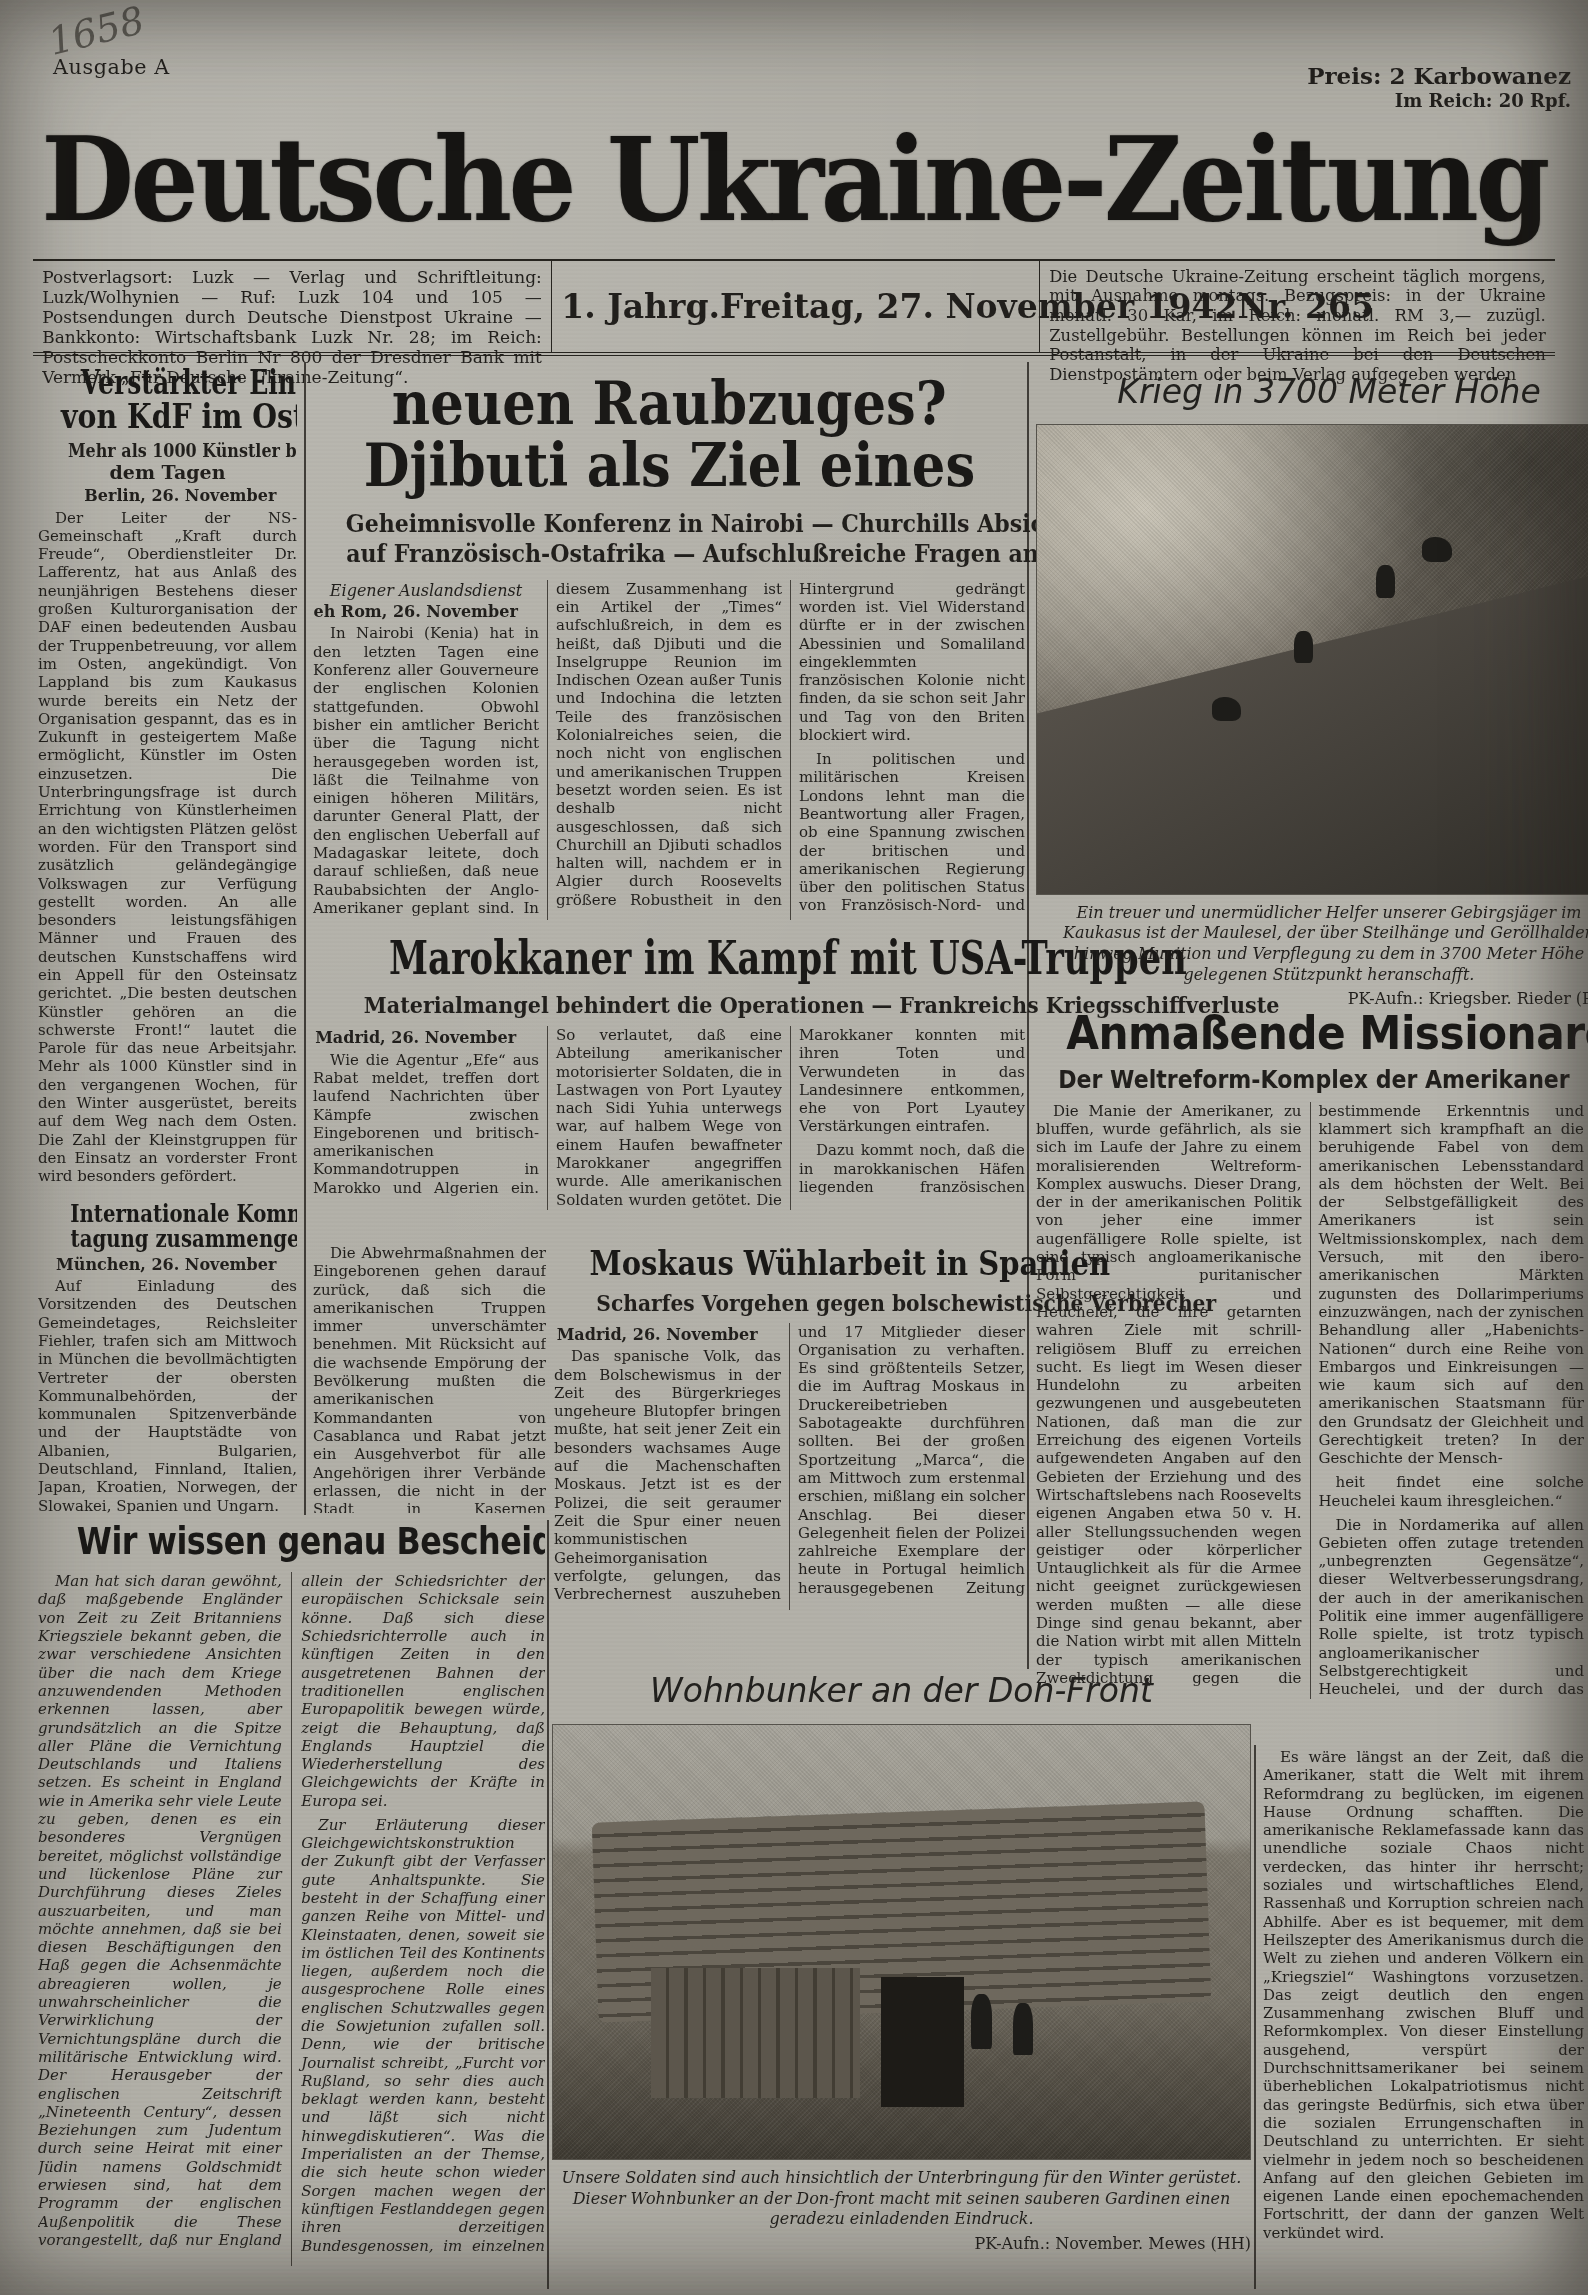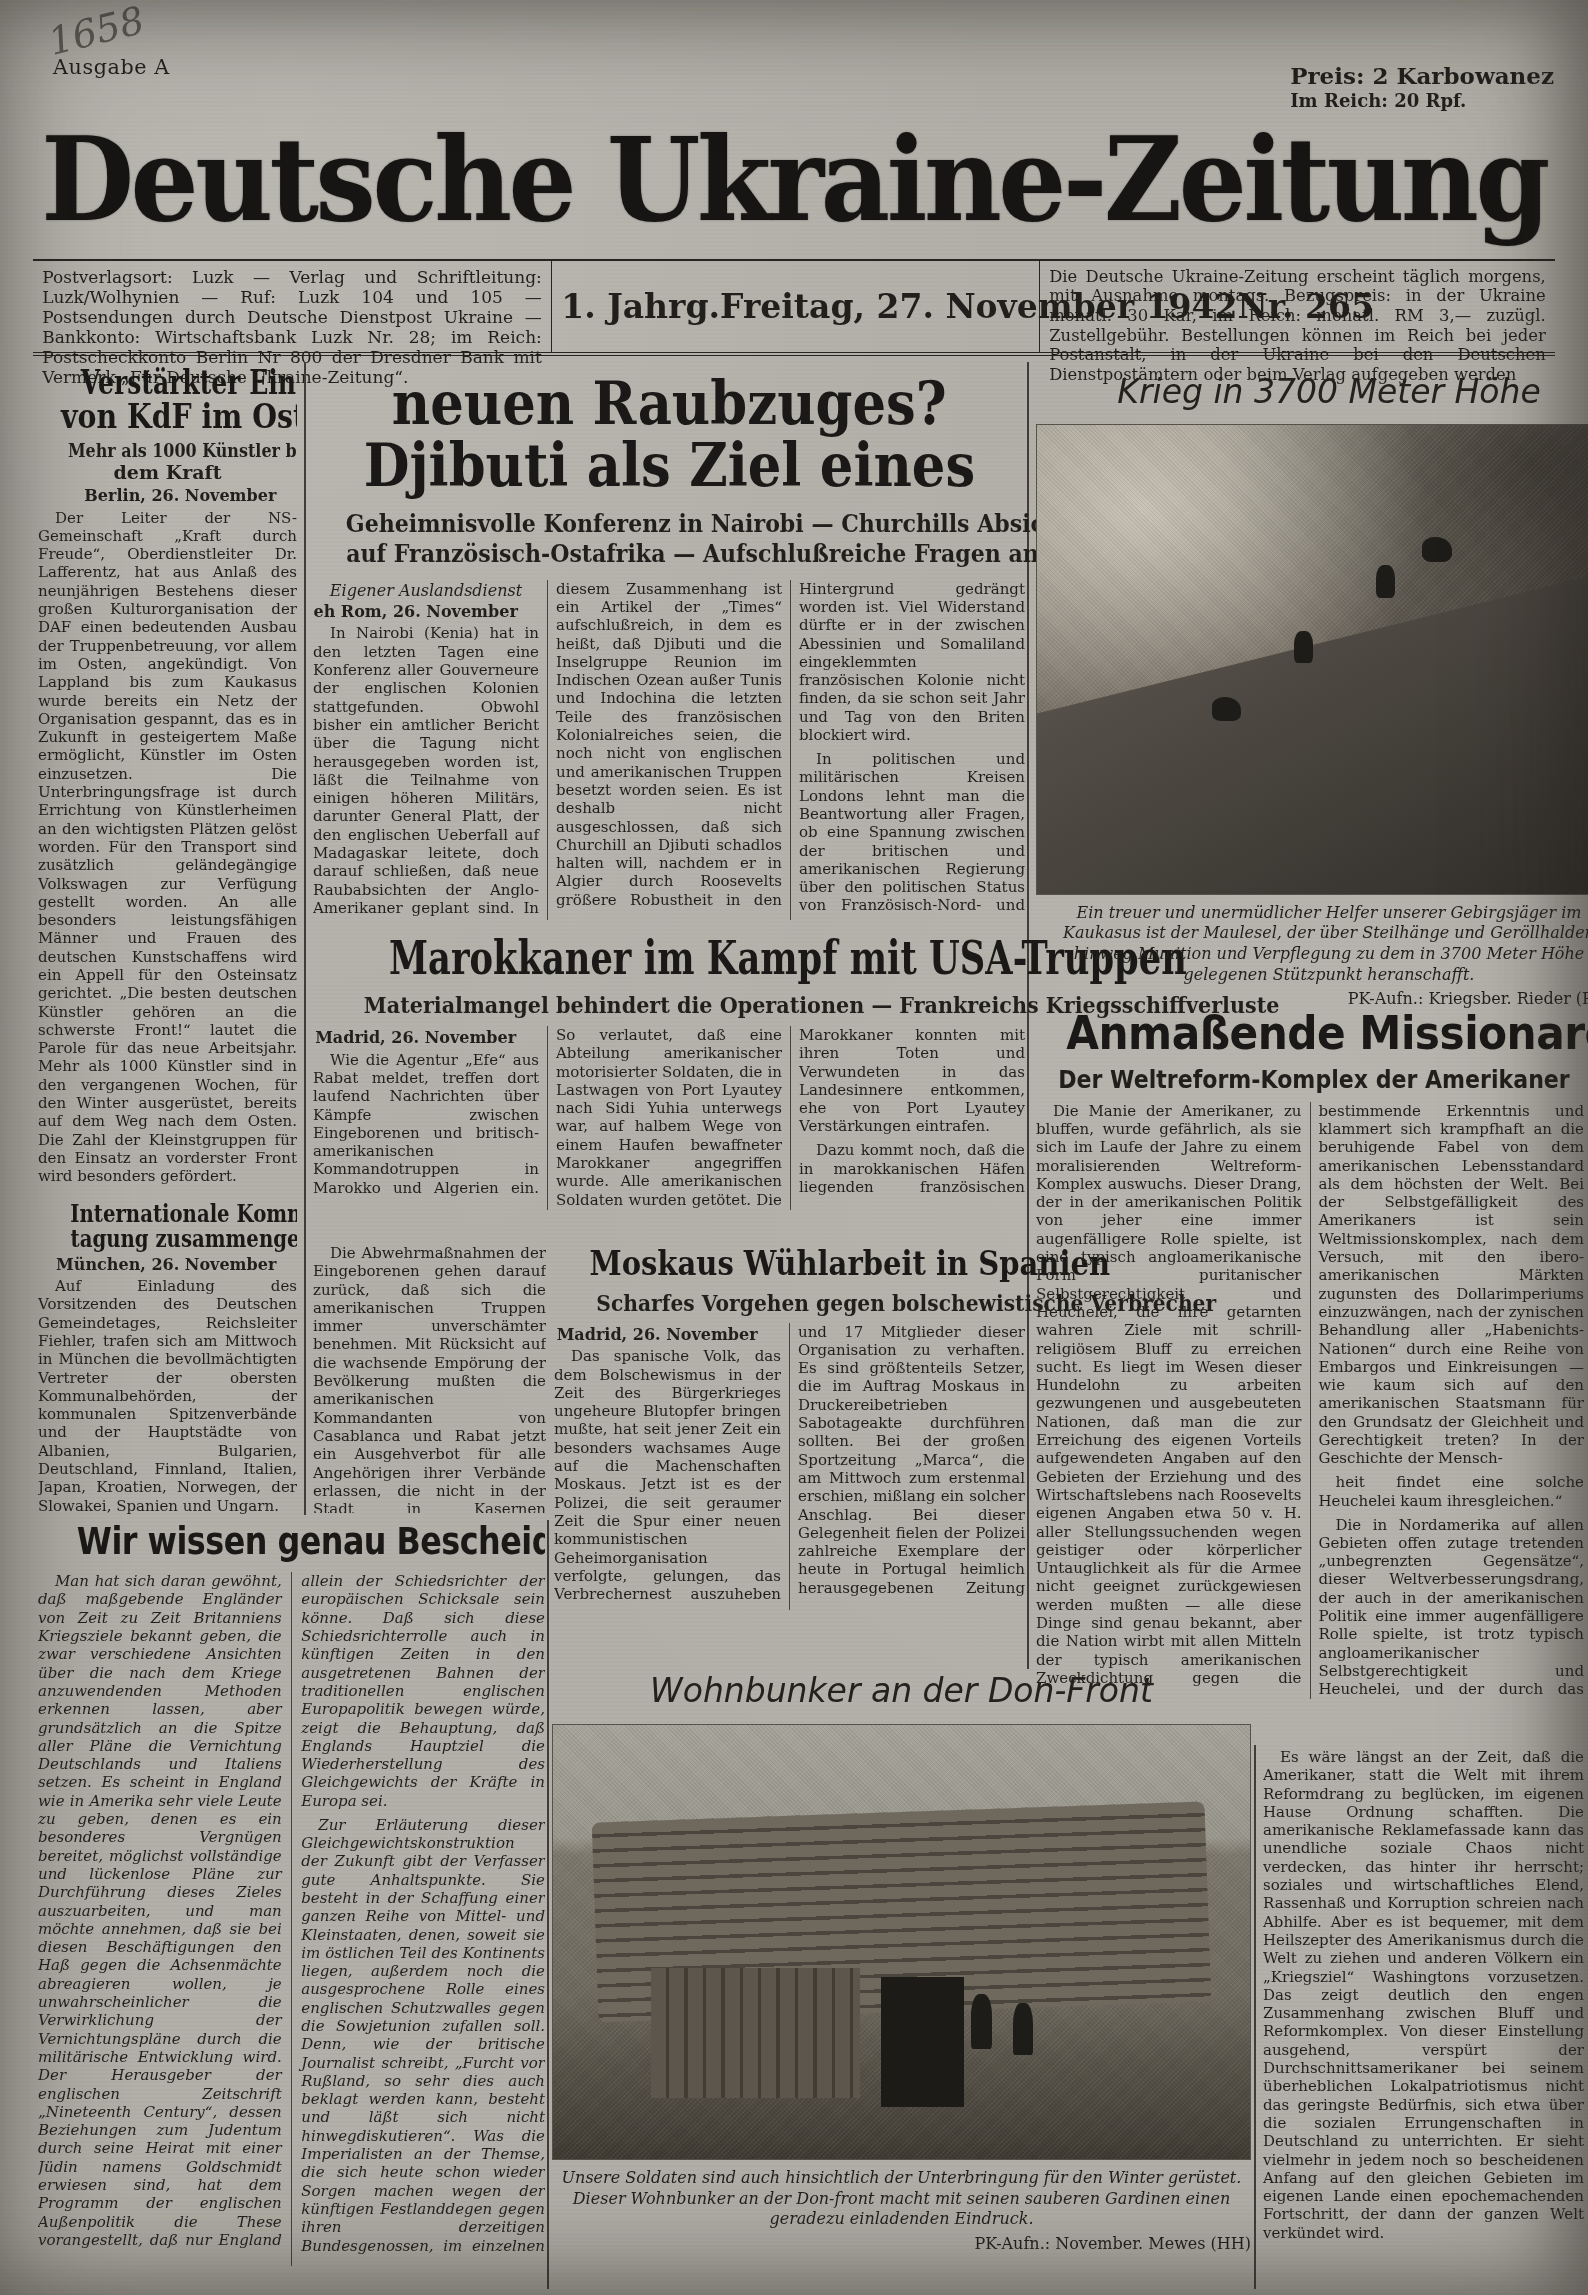--- a/index.html
+++ b/index.html
@@ -11,21 +11,21 @@
   .vignette{position:absolute;inset:0;pointer-events:none;
     box-shadow:inset 0 0 126px rgba(45,42,36,.5), inset -23px 0 69px rgba(35,32,28,.35);}
   .paper{position:absolute;inset:0;
     background:
       radial-gradient(ellipse at 18% 6%, rgba(255,255,255,.10), transparent 40%),
       radial-gradient(ellipse at 80% 50%, rgba(255,255,255,.07), transparent 50%),
       repeating-linear-gradient(0deg, rgba(0,0,0,.018) 0 1.7px, transparent 1.7px 4px);}
   .hand{position:absolute;left:48px;top:9.2px;font-size:38px;font-style:italic;
     color:#5d5b55;transform:rotate(-14deg);font-family:"DejaVu Serif",serif;}
   .edition{position:absolute;left:53px;top:55px;font-size:20.7px;letter-spacing:0.6px;}
-  .price{position:absolute;right:34px;top:62px;text-align:left;font-weight:bold;}
+  .price{position:absolute;right:17px;top:62px;text-align:right;font-weight:bold;}
   .price .p1{font-size:23px;}
   .price .p2{font-size:18px;margin-top:1px;}
   .masthead{position:absolute;left:0;top:112px;width:100%;text-align:center;
     font-weight:bold;font-size:107px;letter-spacing:-3.4px;color:#161513;
     transform:scaleY(1.08);transform-origin:top center;white-space:nowrap;
     text-shadow:0 0 1.7px rgba(25,23,20,.45);}
   .imprintrow{position:absolute;left:33px;top:259px;width:1522px;height:91px;
     border-top:2.9px double #26241f;border-bottom:4px double #26241f;
     display:flex;align-items:stretch;}
   .imprintrow .cell{padding:5.7px 9.2px;box-sizing:border-box;}
@@ -101,21 +101,21 @@
 <div class="vrule" style="left:1027px;top:362px;height:1307px;"></div>
 <div class="vrule" style="left:1254px;top:1745px;height:544px;"></div>
 
 <div id="col-a" class="bodytxt">
   <div class="hl-serif" style="font-size:33px;line-height:1.02;">
     <span class="hl-line"><span class="cond" style="transform:scaleX(.76);">Verstärkter Einsatz</span></span>
     <span class="hl-line"><span class="cond" style="transform:scaleX(.86);">von KdF im Osten</span></span>
   </div>
   <div class="sub-serif" style="font-size:19px;line-height:1.15;margin-top:6.9px;">
     <span class="hl-line"><span class="cond" style="transform:scaleX(.84);">Mehr als 1000 Künstler bereits auf</span></span>
-    <span class="hl-line">dem Kraft</span>
+    <span class="hl-line">dem Tagen</span>
   </div>
   <div class="dateline">Berlin, 26. November</div>
   <p>Der Leiter der NS-Gemeinschaft „Kraft durch Freude“, Oberdienstleiter Dr. Lafferentz, hat aus Anlaß des neunjährigen Bestehens dieser großen Kulturorganisation der DAF einen bedeutenden Ausbau der Truppenbetreuung, vor allem im Osten, angekündigt. Von Lappland bis zum Kaukasus wurde bereits ein Netz der Organisation gespannt, das es in Zukunft in gesteigertem Maße ermöglicht, Künstler im Osten einzusetzen. Die Unterbringungsfrage ist durch Errichtung von Künstlerheimen an den wichtigsten Plätzen gelöst worden. Für den Transport sind zusätzlich geländegängige Volkswagen zur Verfügung gestellt worden. An alle besonders leistungsfähigen Männer und Frauen des deutschen Kunstschaffens wird ein Appell für den Osteinsatz gerichtet. „Die besten deutschen Künstler gehören an die schwerste Front!“ lautet die Parole für das neue Arbeitsjahr. Mehr als 1000 Künstler sind in den vergangenen Wochen, für den Winter ausgerüstet, bereits auf dem Weg nach dem Osten. Die Zahl der Kleinstgruppen für den Einsatz an vorderster Front wird besonders gefördert.</p>
 
   <div class="hl-serif" style="font-size:24px;line-height:1.08;margin-top:15px;">
     <span class="hl-line"><span class="cond" style="transform:scaleX(.82);">Internationale Kommunal-</span></span>
     <span class="hl-line"><span class="cond" style="transform:scaleX(.82);">tagung zusammengetreten</span></span>
   </div>
   <div class="dateline">München, 26. November</div>
   <p>Auf Einladung des Vorsitzenden des Deutschen Gemeindetages, Reichsleiter Fiehler, trafen sich am Mittwoch in München die bevollmächtigten Vertreter der obersten Kommunalbehörden, der kommunalen Spitzenverbände und der Hauptstädte von Albanien, Bulgarien, Deutschland, Finnland, Italien, Japan, Kroatien, Norwegen, der Slowakei, Spanien und Ungarn.</p>

